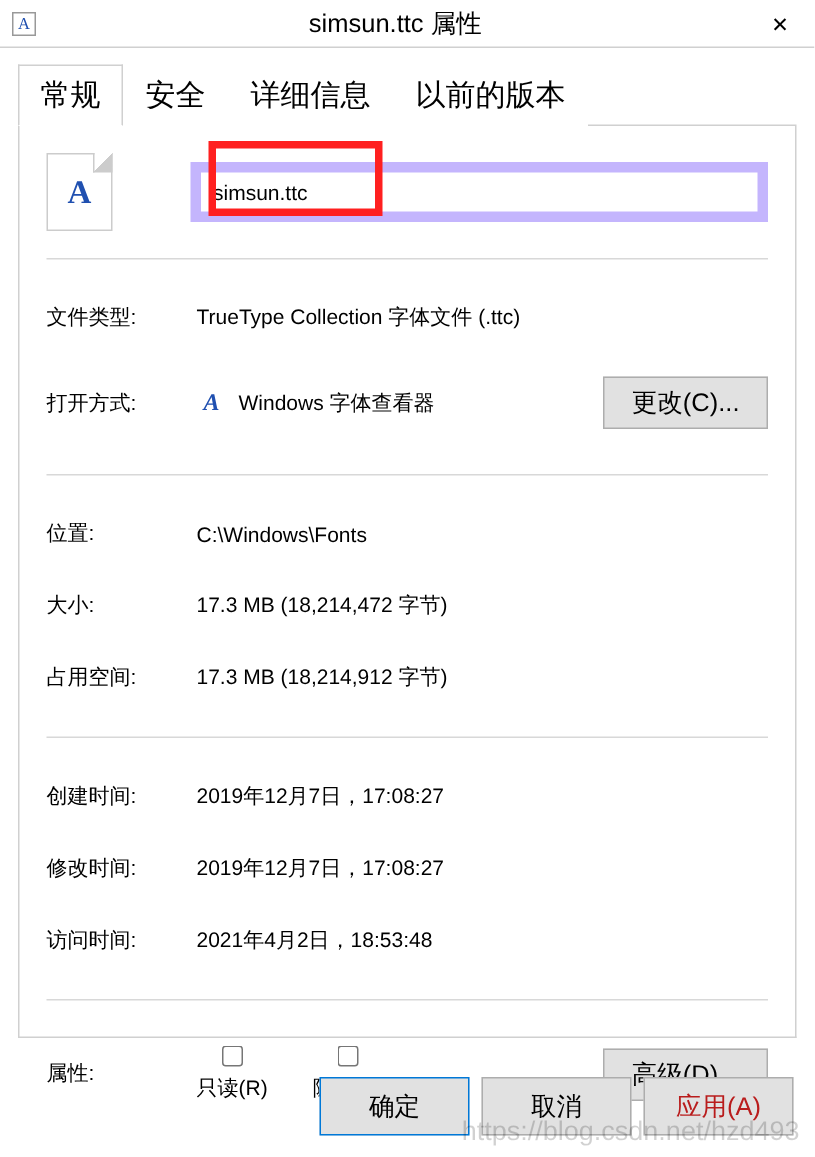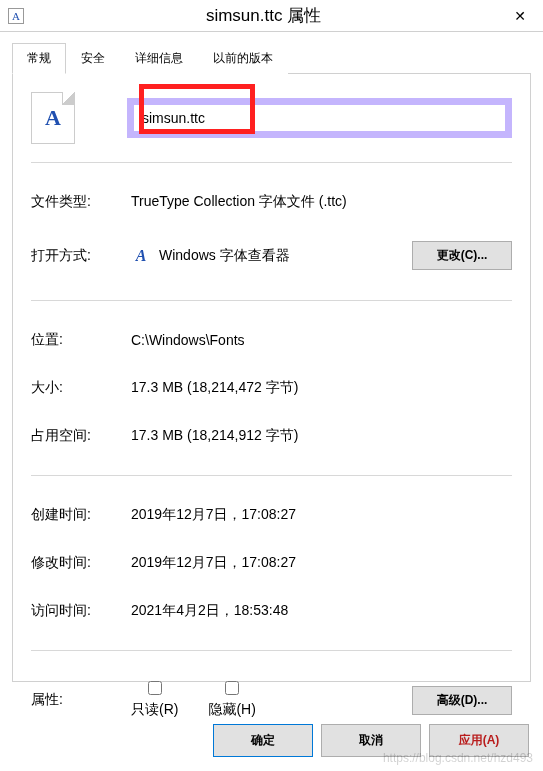--- a/index.html
+++ b/index.html
@@ -36,21 +36,21 @@
     .tabs-wrap { padding: 10px 12px 0 12px; }
     .tabs {
       display: flex;
       border-bottom: 1px solid #d0d0d0;
     }
     .tab {
       padding: 6px 14px;
       border: 1px solid transparent;
       border-bottom: none;
       cursor: pointer;
-      font-size: 12px;
+      font-size: 20px;
       position: relative;
       top: 1px;
       background: #fff;
     }
     .tab.active {
       border-color: #d0d0d0;
       border-bottom: 1px solid #fff;
     }
     .panel {
       border: 1px solid #d0d0d0;
@@ -101,46 +101,45 @@
     .small-icon {
       width: 20px; height: 20px;
       display: inline-flex; align-items: center; justify-content: center;
       font-family: serif; font-style: italic; font-weight: bold;
       color: #2050b0; font-size: 16px;
     }
     .btn {
       border: 1px solid #adadad;
       background: #e1e1e1;
       padding: 5px 18px;
-      font-size: 12px;
+      font-size: 17px;
       font-family: inherit;
       cursor: pointer;
       min-width: 100px;
-      font-weight: bold;
     }
     .open-row .btn { margin-left: auto; }
     .checkbox-wrap {
       display: inline-flex; align-items: center; gap: 6px;
       margin-right: 30px;
       flex-direction: column;
     }
     .checkbox-wrap input { width: 14px; height: 14px; }
     .attr-row { display: flex; align-items: center; }
     .attr-row .btn { margin-left: auto; }
     .bottom-buttons {
       position: absolute;
       bottom: 14px; right: 14px;
       display: flex; gap: 8px;
     }
     .bottom-buttons .btn { min-width: 100px; padding: 7px 10px; }
     .bottom-buttons .btn.default { border: 1px solid #0078d7; }
     .bottom-buttons .btn.disabled { color: #b91c1c; }
     .watermark {
       position: absolute; bottom: 6px; right: 10px;
-      font-size: 12px; color: rgba(0,0,0,0.18);
+      font-size: 18px; color: rgba(0,0,0,0.18);
       pointer-events: none;
     }
   </style>
 </head>
 <body>
 
 <div class="titlebar">
   <div class="titlebar-icon">A</div>
   <div class="titlebar-title">simsun.ttc 属性</div>
   <div class="titlebar-close">✕</div>

